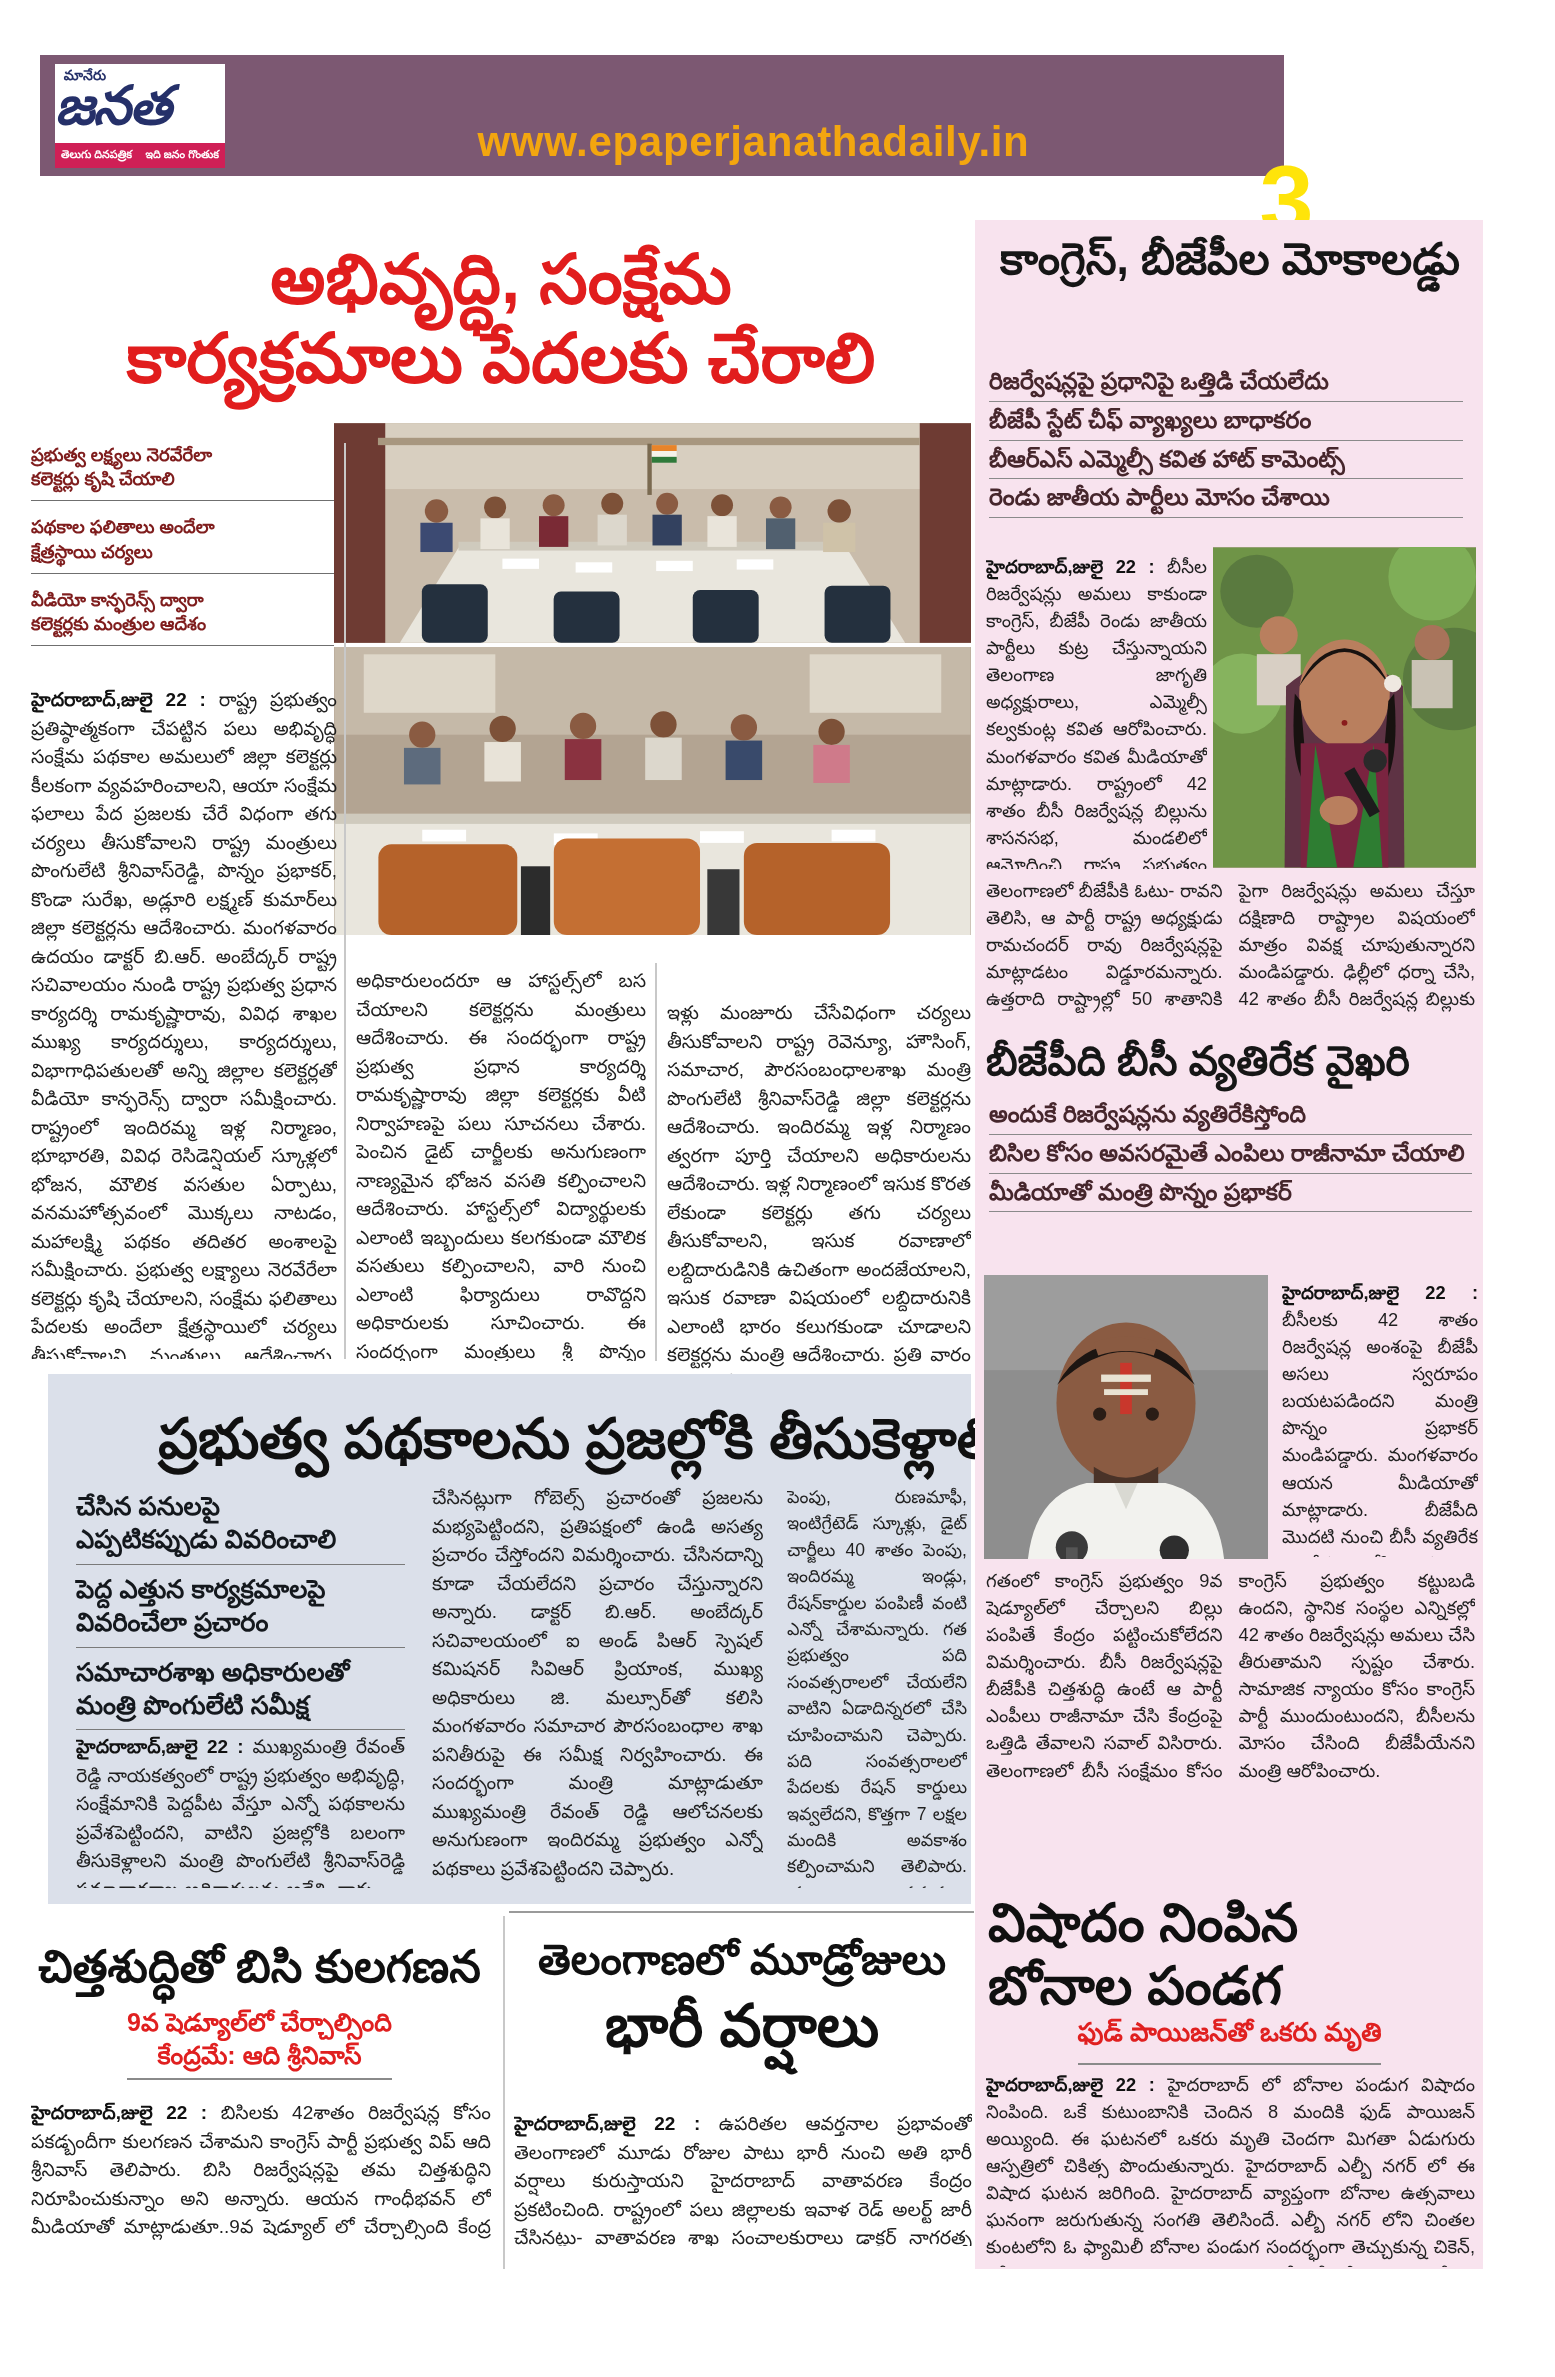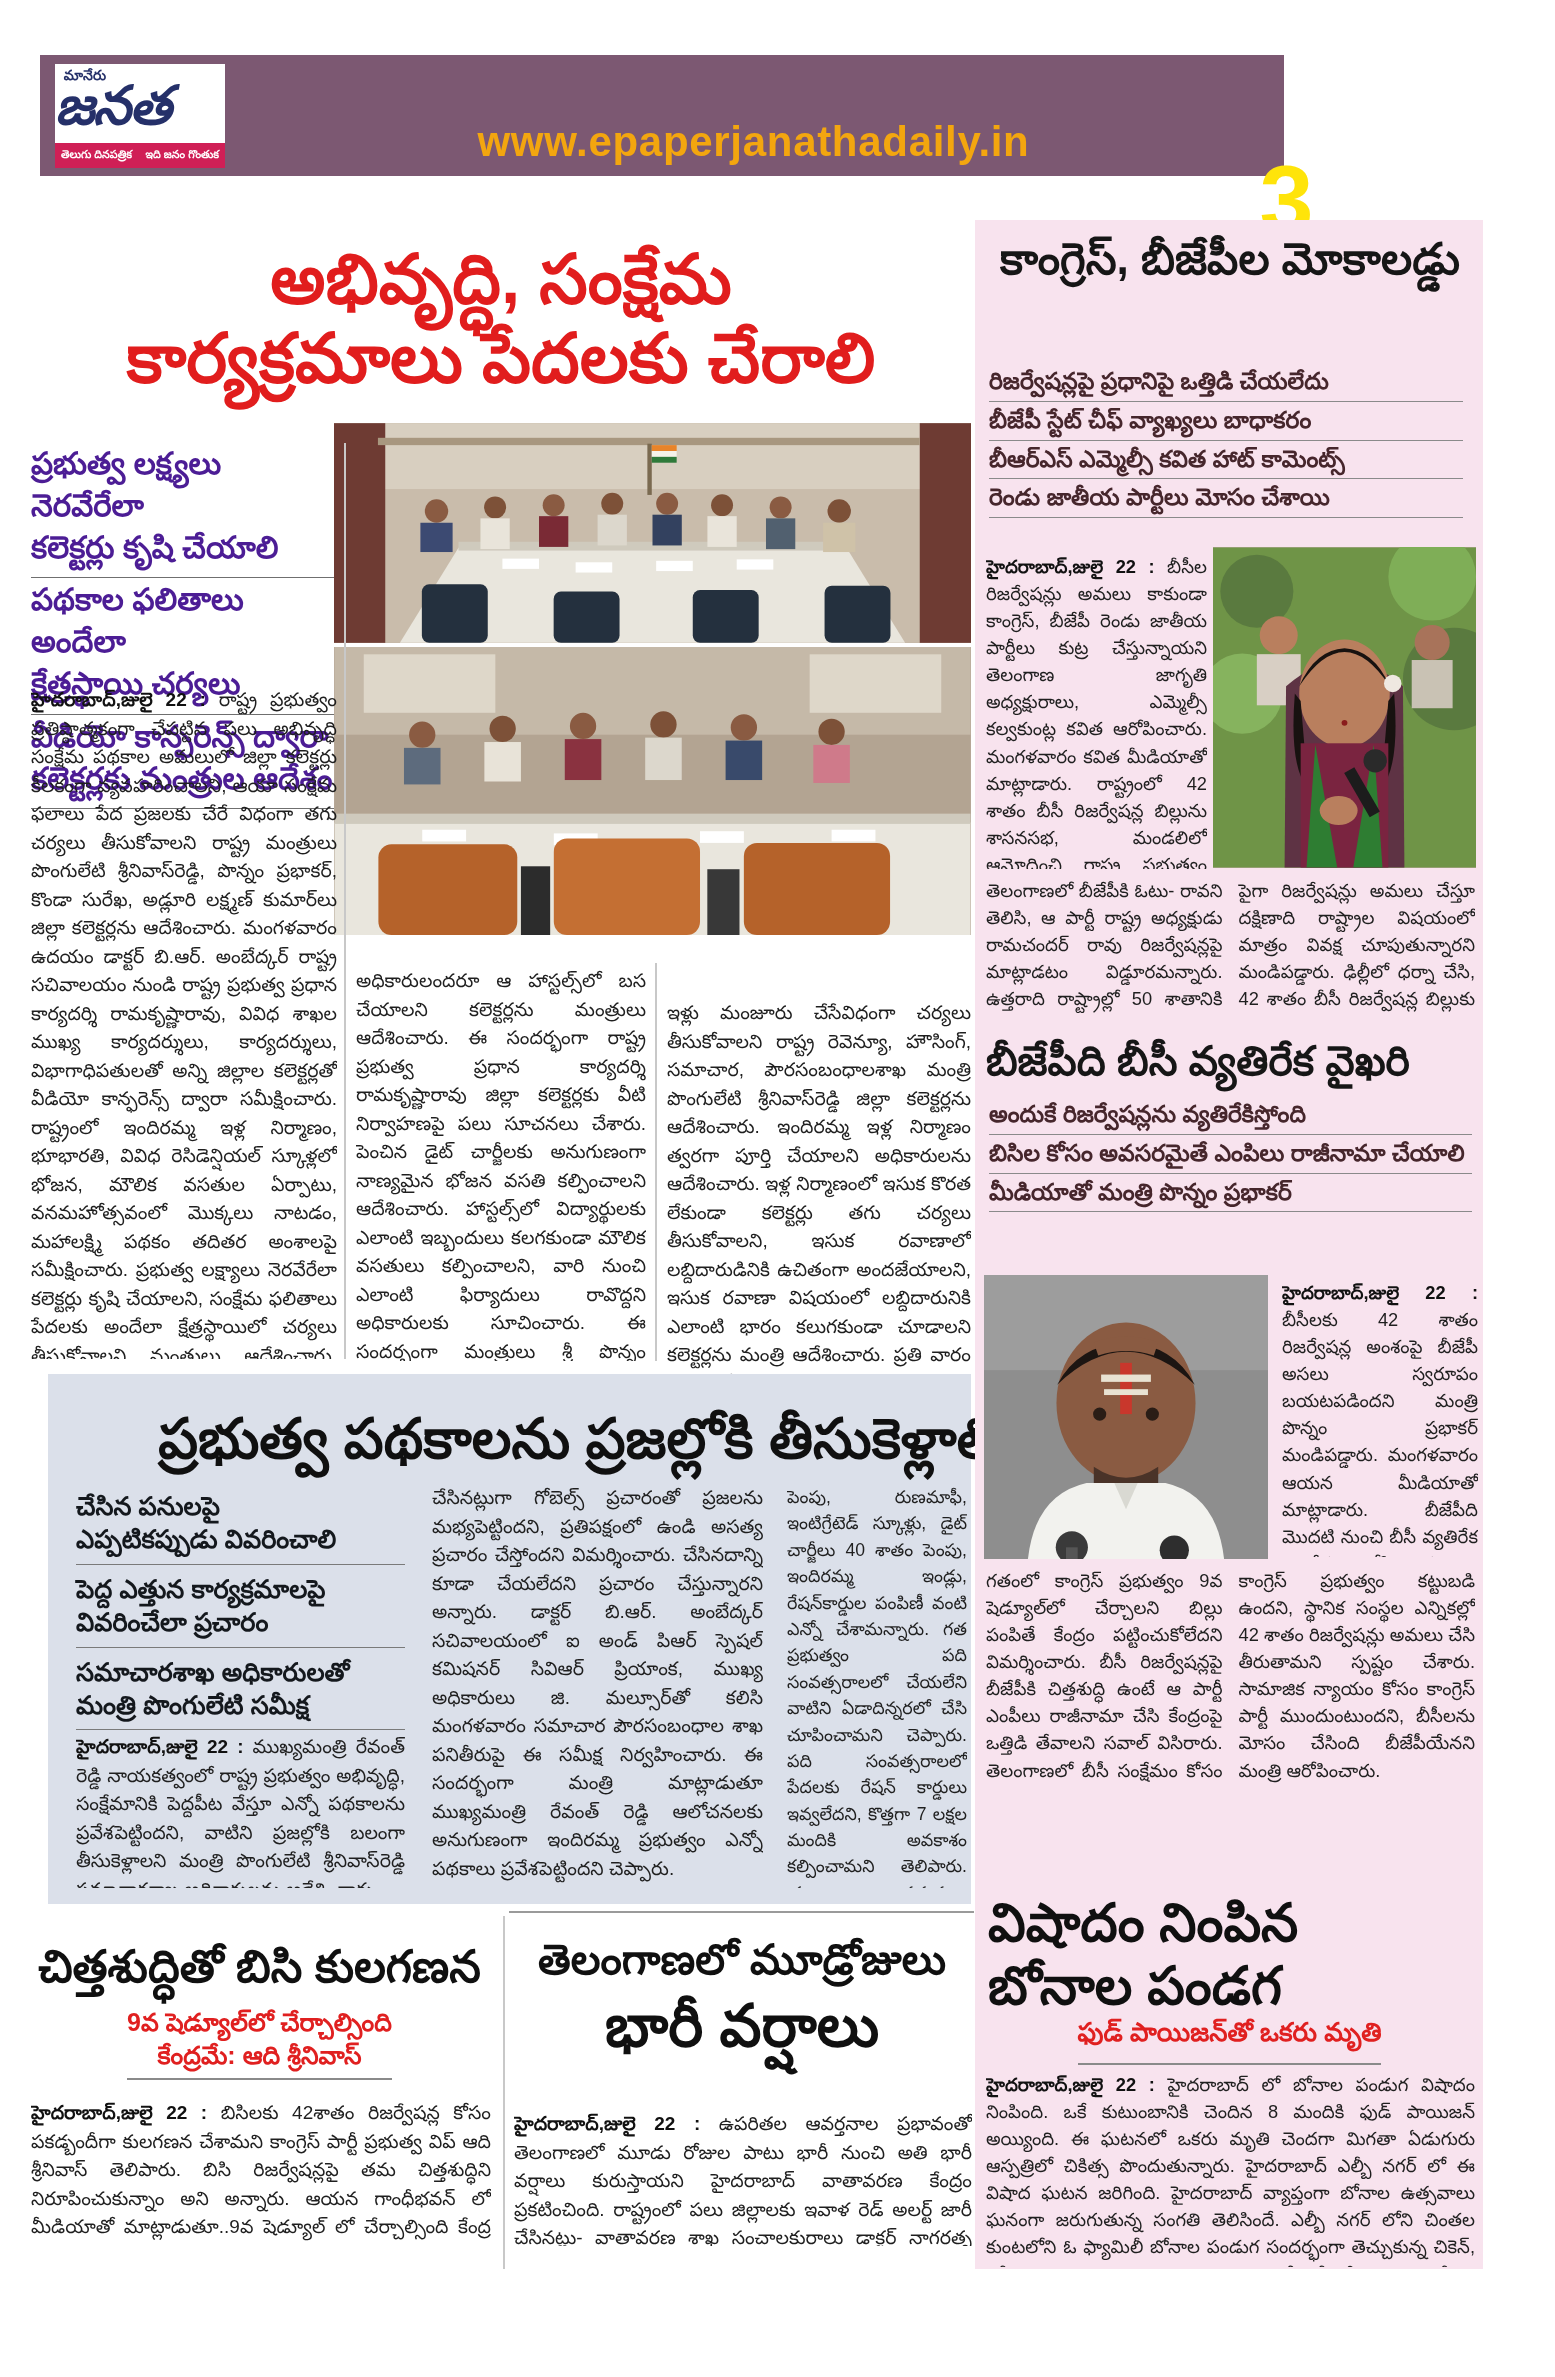--- a/index.html
+++ b/index.html
@@ -25,22 +25,22 @@
             color:#f3a60f;letter-spacing:0.7px;}
   #banner-line{left:228px;top:176px;width:973px;height:2.9px;background:#ffffff;}
   #edition-date{left:922px;top:184px;width:293px;font-size:27px;font-weight:700;color:#ffffff;}
   #banner-vline{left:1204px;top:124px;width:2.2px;height:94px;background:#ffffff;}
   #page-num{left:1207px;top:86px;width:79px;height:117px;line-height:117px;text-align:center;
             font-size:97px;font-weight:700;color:#ffe40a;}
 
   
   #lead-hl{left:29px;top:241px;width:944px;text-align:center;color:#e11d1d;font-weight:700;
            font-size:69px;line-height:1.14;}
-  .lead-sub{font-size:31px;font-weight:700;color:#4c1d95;line-height:1.35;
-            border-bottom:1.5px solid #6f6f6f;padding-bottom:8.8px;margin-bottom:1px;}
+  .lead-sub{font-size:18px;font-weight:700;color:#7f1d1d;line-height:1.35;
+            border-bottom:1.5px solid #6f6f6f;padding-bottom:8.8px;margin-bottom:14px;}
   #lead-subs{left:31px;top:443px;width:303px;}
   #lead-body1{left:31px;top:686px;width:306px;height:673px;}
   #lead-body2{left:356px;top:967px;width:290px;height:394px;}
   #lead-body3{left:667px;top:967px;width:304px;height:394px;margin-top:32px;}
 
   
   #schemes-box{left:48px;top:1374px;width:923px;height:530px;background:#dbe0ea;}
   #schemes-hl{left:48px;top:1406px;width:1060px;text-align:center;font-size:56px;font-weight:700;color:#101010;}
   .schemes-sub{font-size:25.6px;font-weight:700;color:#14181d;line-height:1.3;
                border-bottom:1.5px solid #7a7a7a;padding-bottom:7.3px;margin-bottom:8px;}

